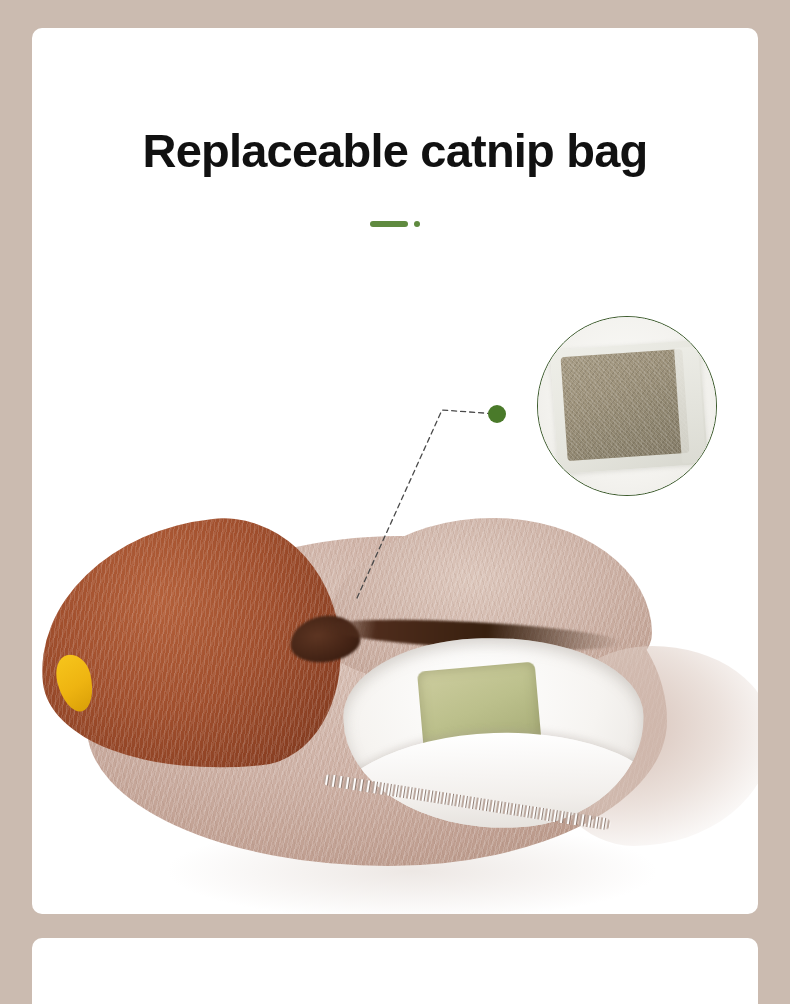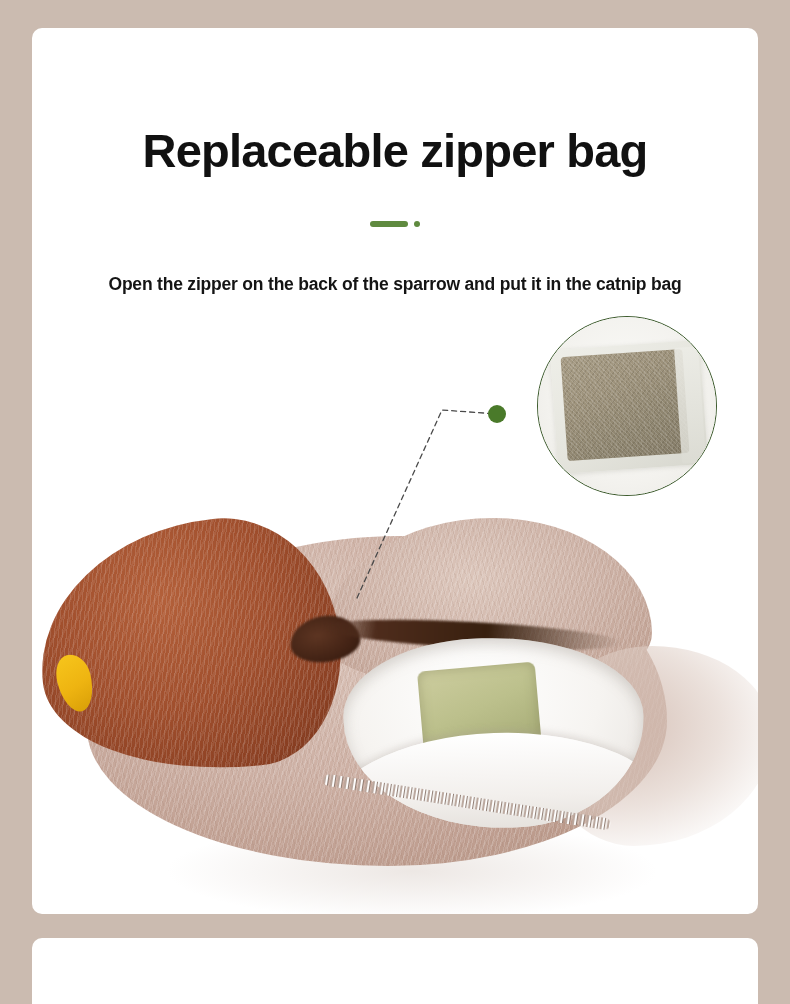--- a/index.html
+++ b/index.html
@@ -356,28 +356,27 @@
 
   .card-next-inner { width: 100%; height: 100%; }
 </style>
 </head>
 <body>
 
 <div class="page">
 
   <div class="card card-primary">
 
-    <h1 class="title">Replaceable zipper bag</h1>
+    <h1 class="title">Replaceable catnip bag</h1>
 
     <div class="divider">
       <span class="bar"></span>
       <span class="dot"></span>
     </div>
 
-    <p class="subtitle">Open the zipper on the back of the sparrow and put it in the catnip bag</p>
 
     <div class="stage">
 
       <div class="plush-photo">
         <div class="plush-ground"></div>
 
         <div class="plush-body">
           <div class="fur"></div>
         </div>
 

